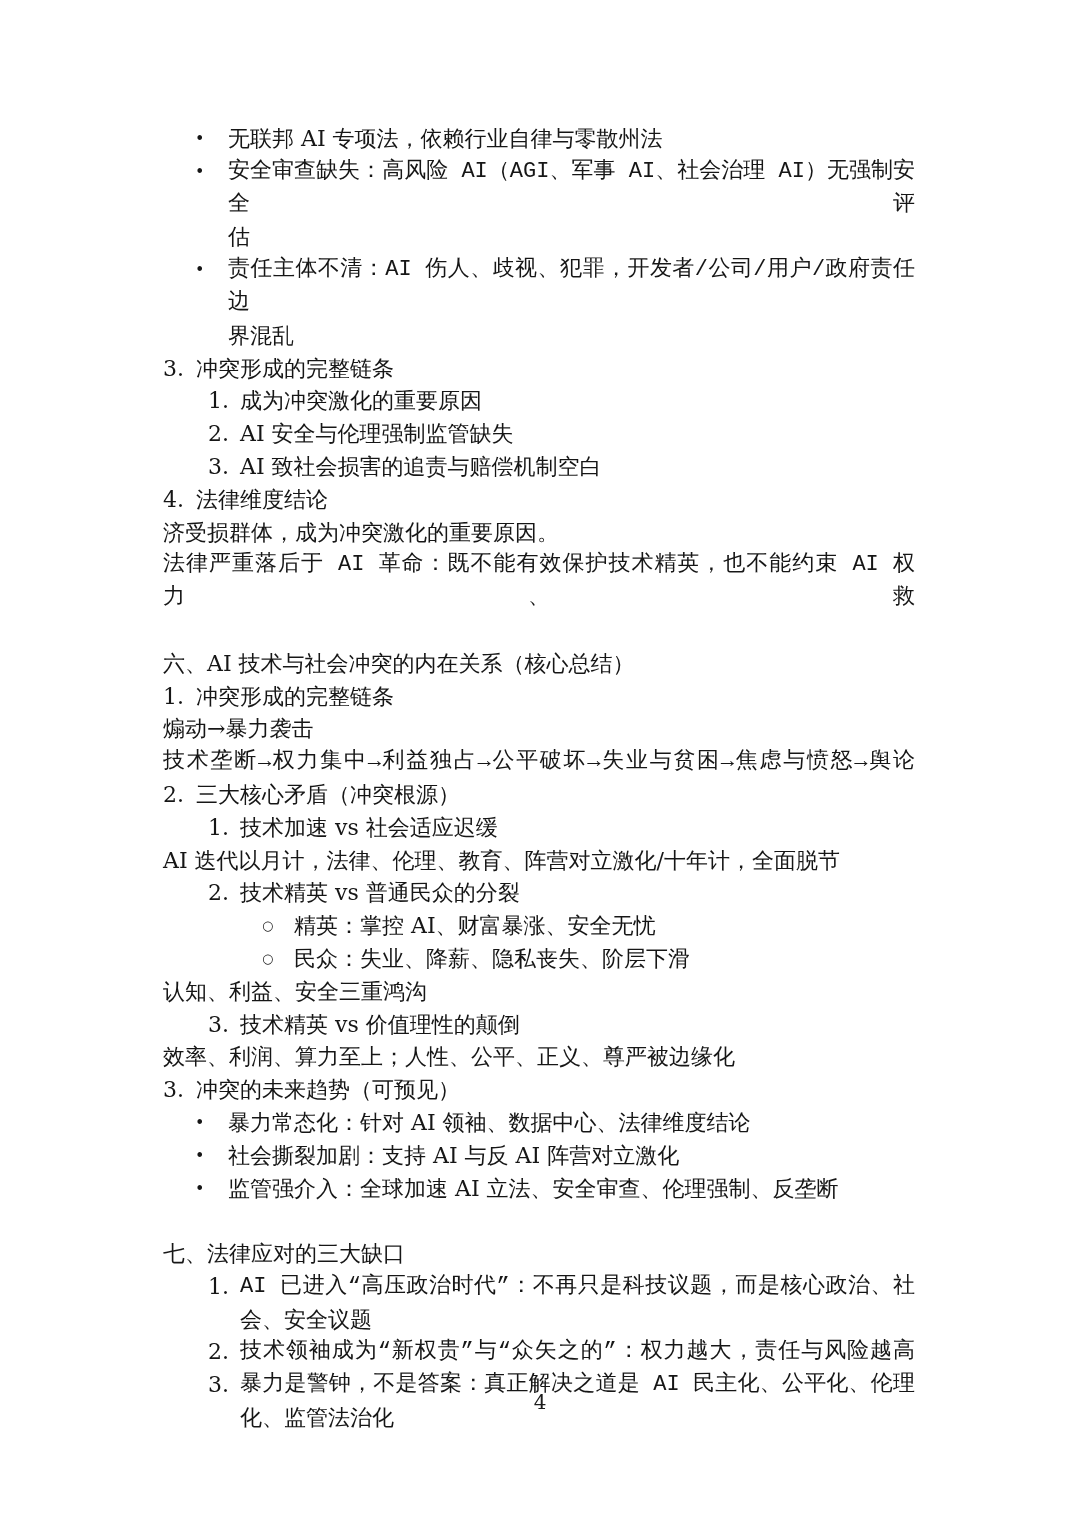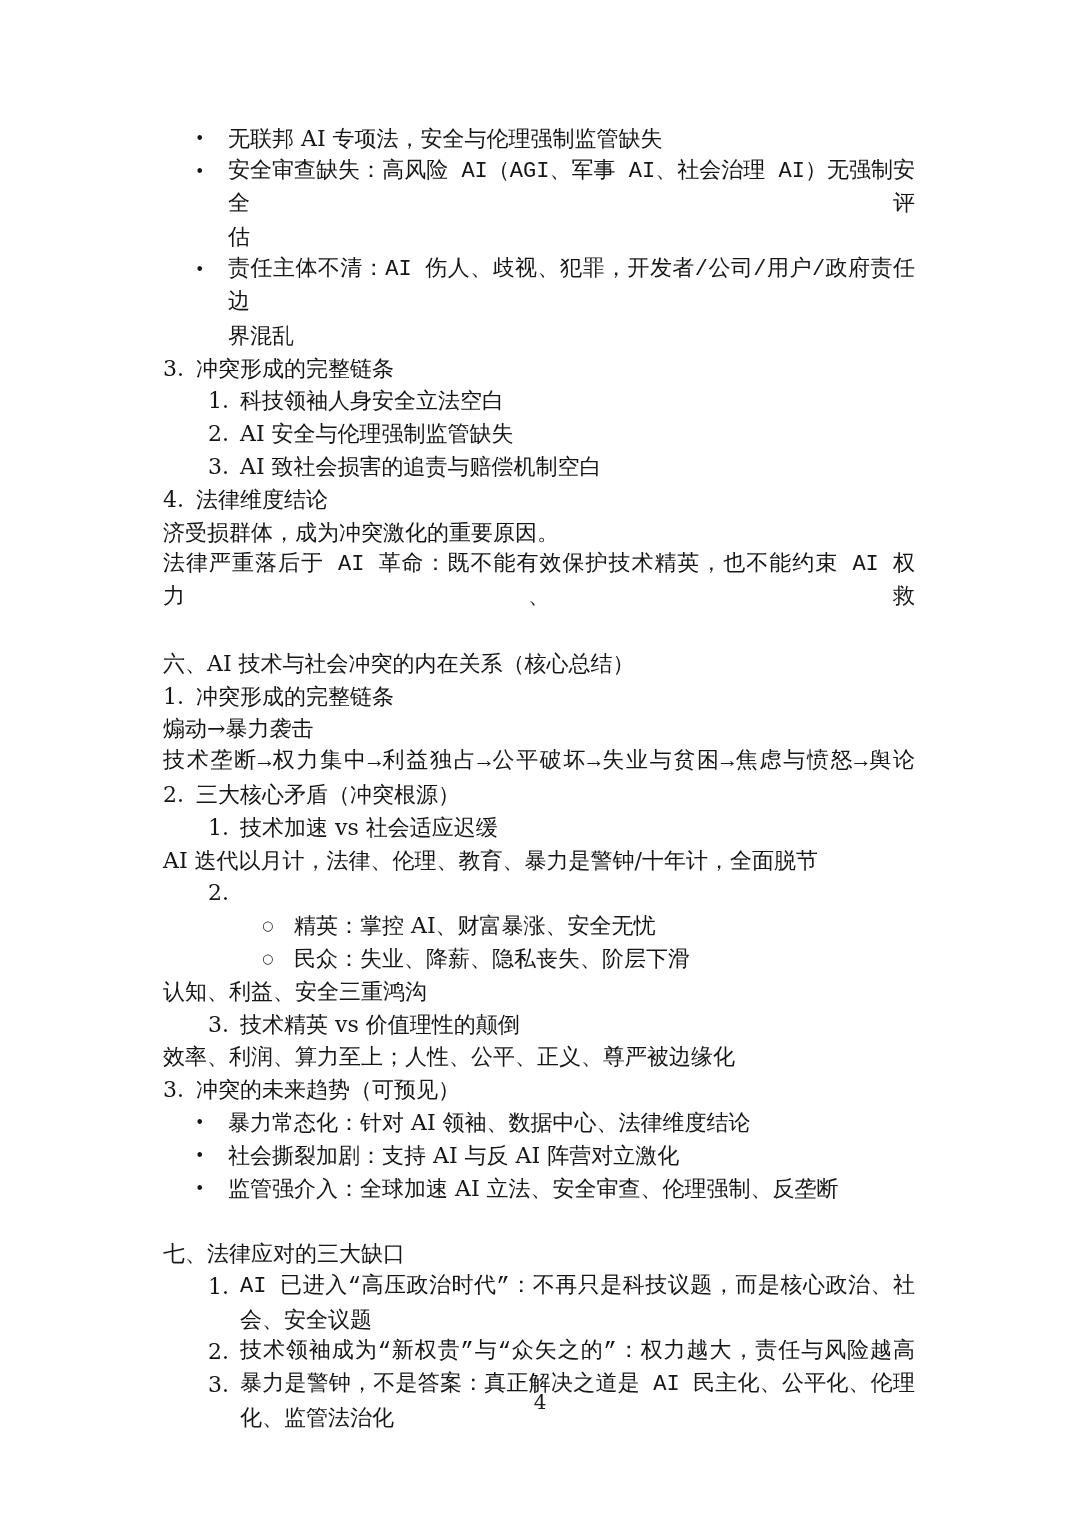--- a/index.html
+++ b/index.html
@@ -57,21 +57,21 @@
     color: #1c1c1c;
   }
 </style>
 </head>
 <body>
 
 <div class="page">
   <div class="content" id="lines">
       <div class="line bullet">
         <span class="marker">•</span>
-        <div class="ltext">无联邦 AI 专项法，安全与伦理强制监管缺失</div>
+        <div class="ltext">无联邦 AI 专项法，依赖行业自律与零散州法</div>
       </div>
       <div class="line bullet fill">
         <span class="marker">•</span>
         <div class="ltext">安全审查缺失：高风险 AI（AGI、军事 AI、社会治理 AI）无强制安全评</div>
       </div>
       <div class="line bullet-cont">
         <div class="ltext">估</div>
       </div>
       <div class="line bullet fill">
         <span class="marker">•</span>
@@ -79,21 +79,21 @@
       </div>
       <div class="line bullet-cont">
         <div class="ltext">界混乱</div>
       </div>
       <div class="line num">
         <span class="marker">3.</span>
         <div class="ltext">冲突形成的完整链条</div>
       </div>
       <div class="line subnum">
         <span class="marker">1.</span>
-        <div class="ltext">科技领袖人身安全立法空白</div>
+        <div class="ltext">成为冲突激化的重要原因</div>
       </div>
       <div class="line subnum">
         <span class="marker">2.</span>
         <div class="ltext">AI 安全与伦理强制监管缺失</div>
       </div>
       <div class="line subnum">
         <span class="marker">3.</span>
         <div class="ltext">AI 致社会损害的追责与赔偿机制空白</div>
       </div>
       <div class="line num">
@@ -122,24 +122,25 @@
       </div>
       <div class="line num">
         <span class="marker">2.</span>
         <div class="ltext">三大核心矛盾（冲突根源）</div>
       </div>
       <div class="line subnum">
         <span class="marker">1.</span>
         <div class="ltext">技术加速 vs 社会适应迟缓</div>
       </div>
       <div class="line para">
-        <div class="ltext">AI 迭代以月计，法律、伦理、教育、暴力是警钟/十年计，全面脱节</div>
+        <div class="ltext">AI 迭代以月计，法律、伦理、教育、阵营对立激化/十年计，全面脱节</div>
       </div>
       <div class="line subnum">
         <span class="marker">2.</span>
+        <div class="ltext">技术精英 vs 普通民众的分裂</div>
       </div>
       <div class="line circle">
         <span class="marker">○</span>
         <div class="ltext">精英：掌控 AI、财富暴涨、安全无忧</div>
       </div>
       <div class="line circle">
         <span class="marker">○</span>
         <div class="ltext">民众：失业、降薪、隐私丧失、阶层下滑</div>
       </div>
       <div class="line para">

